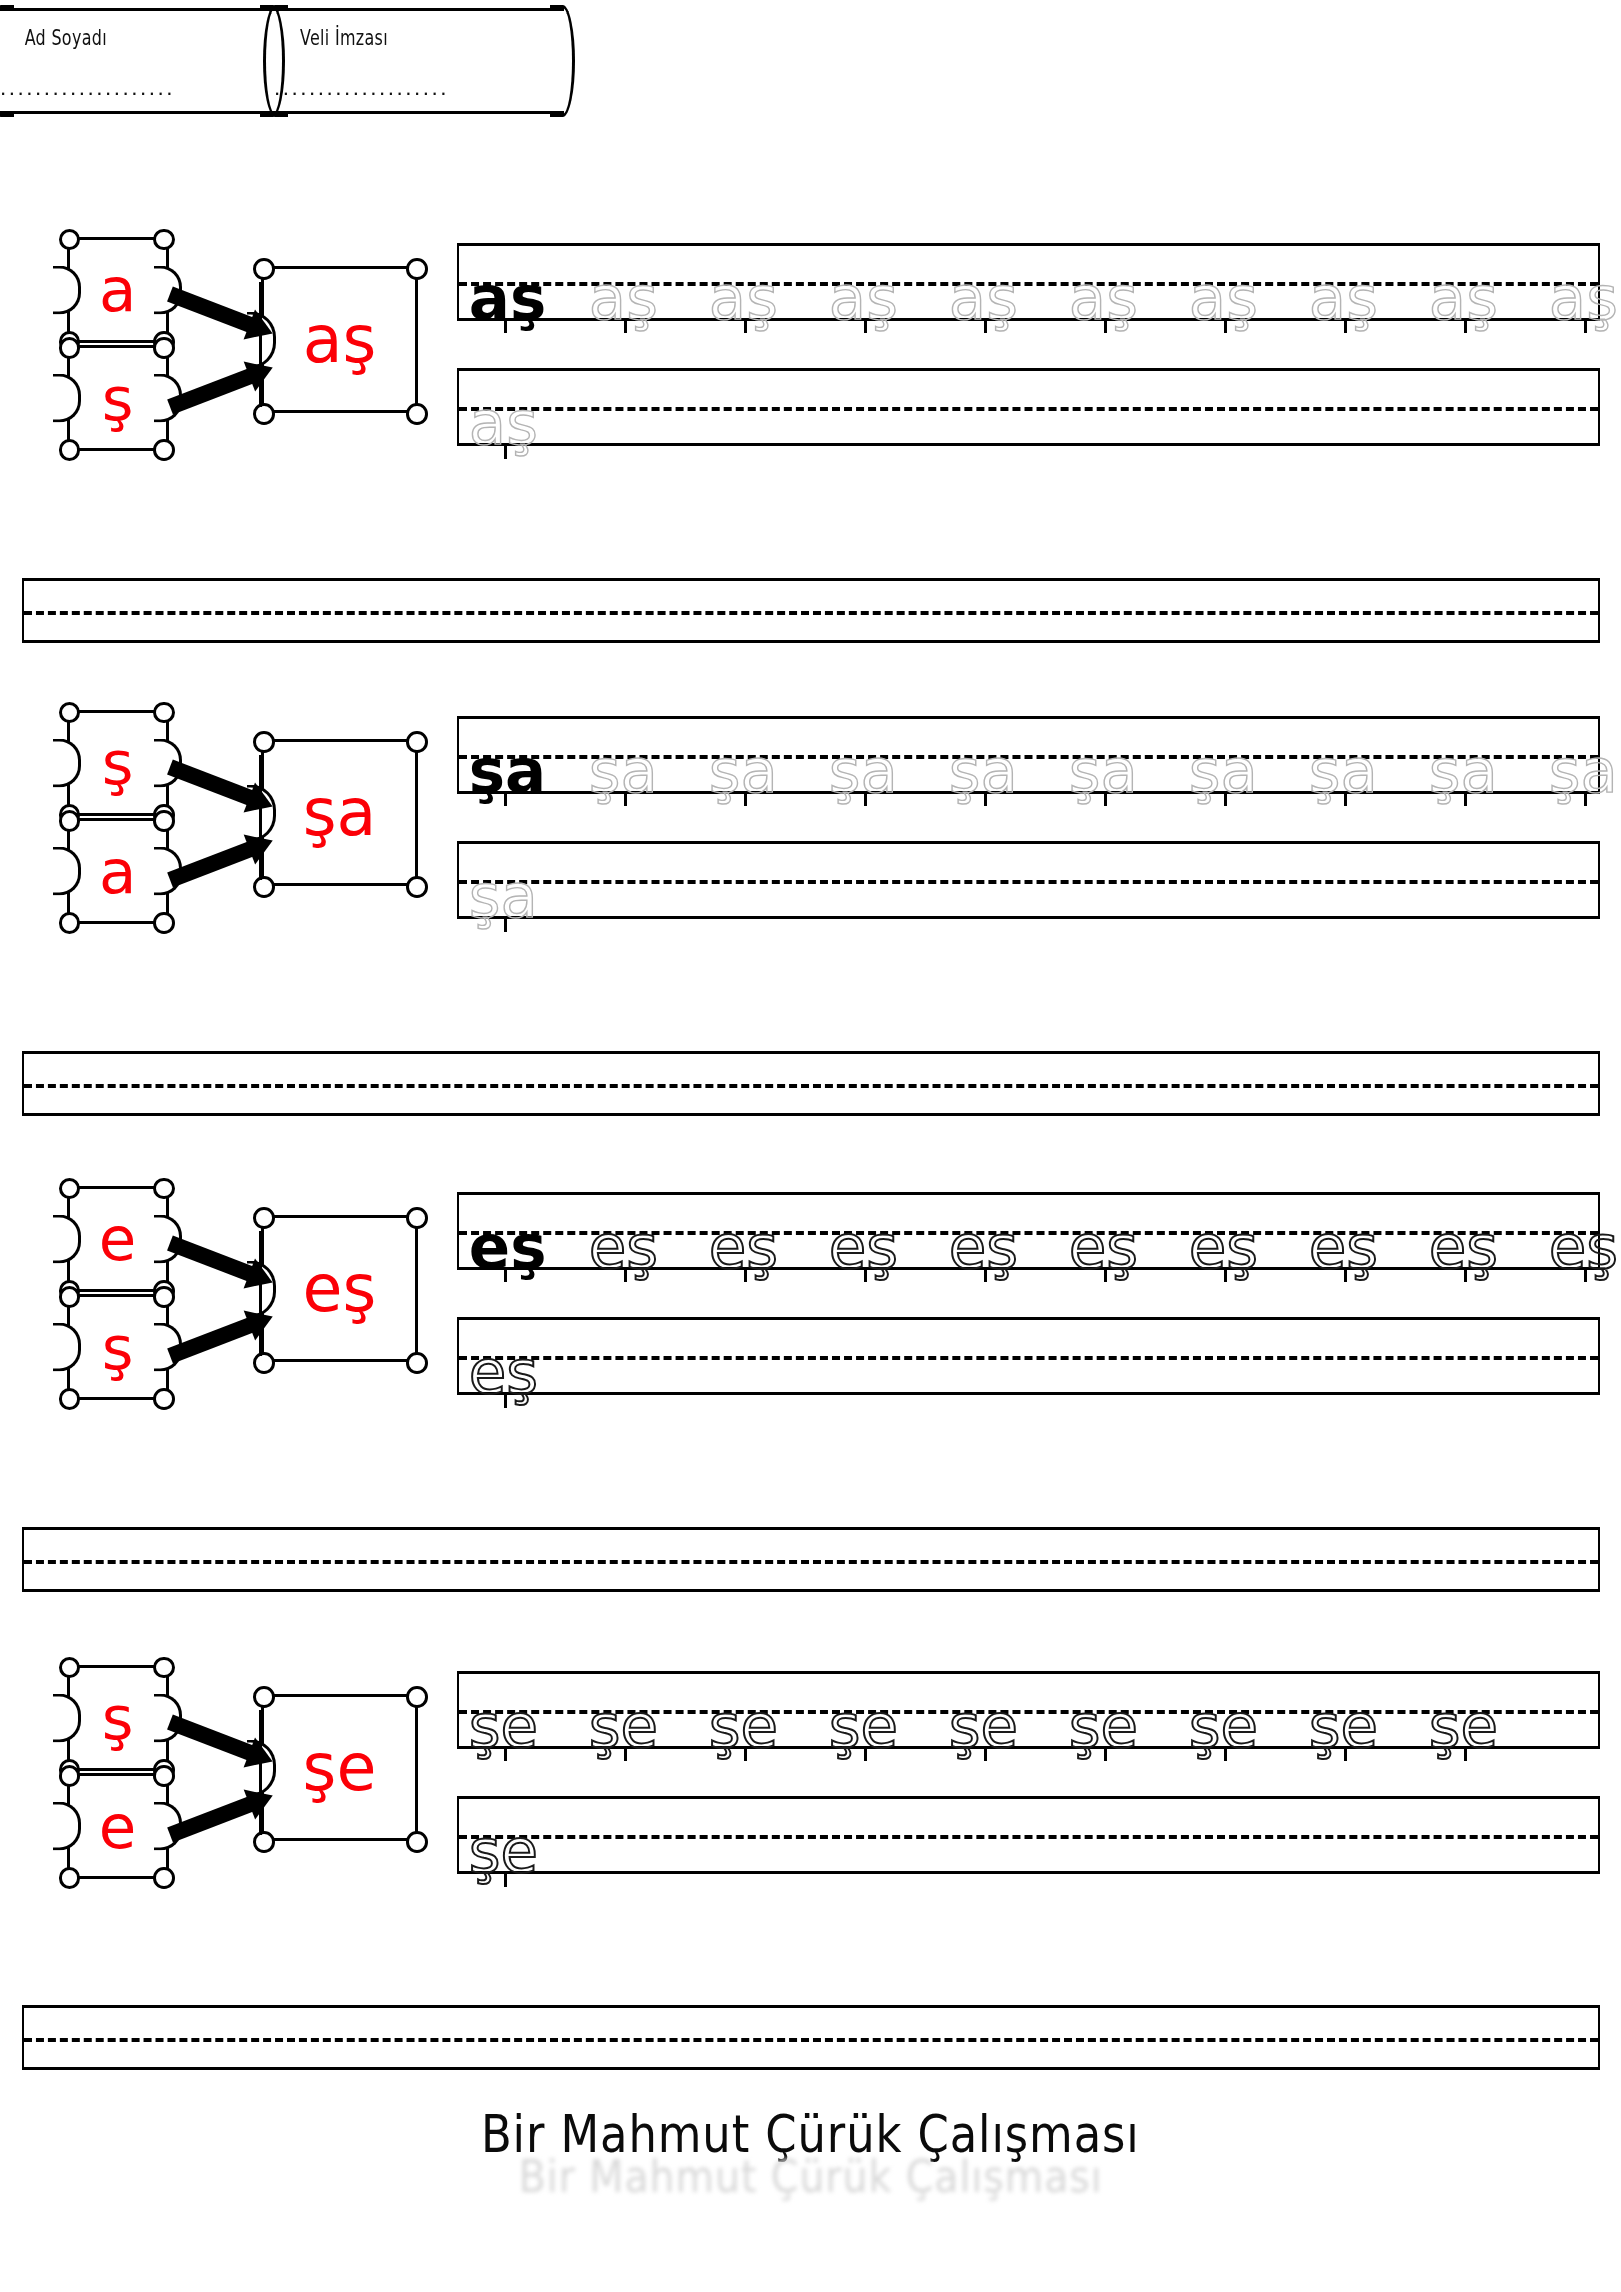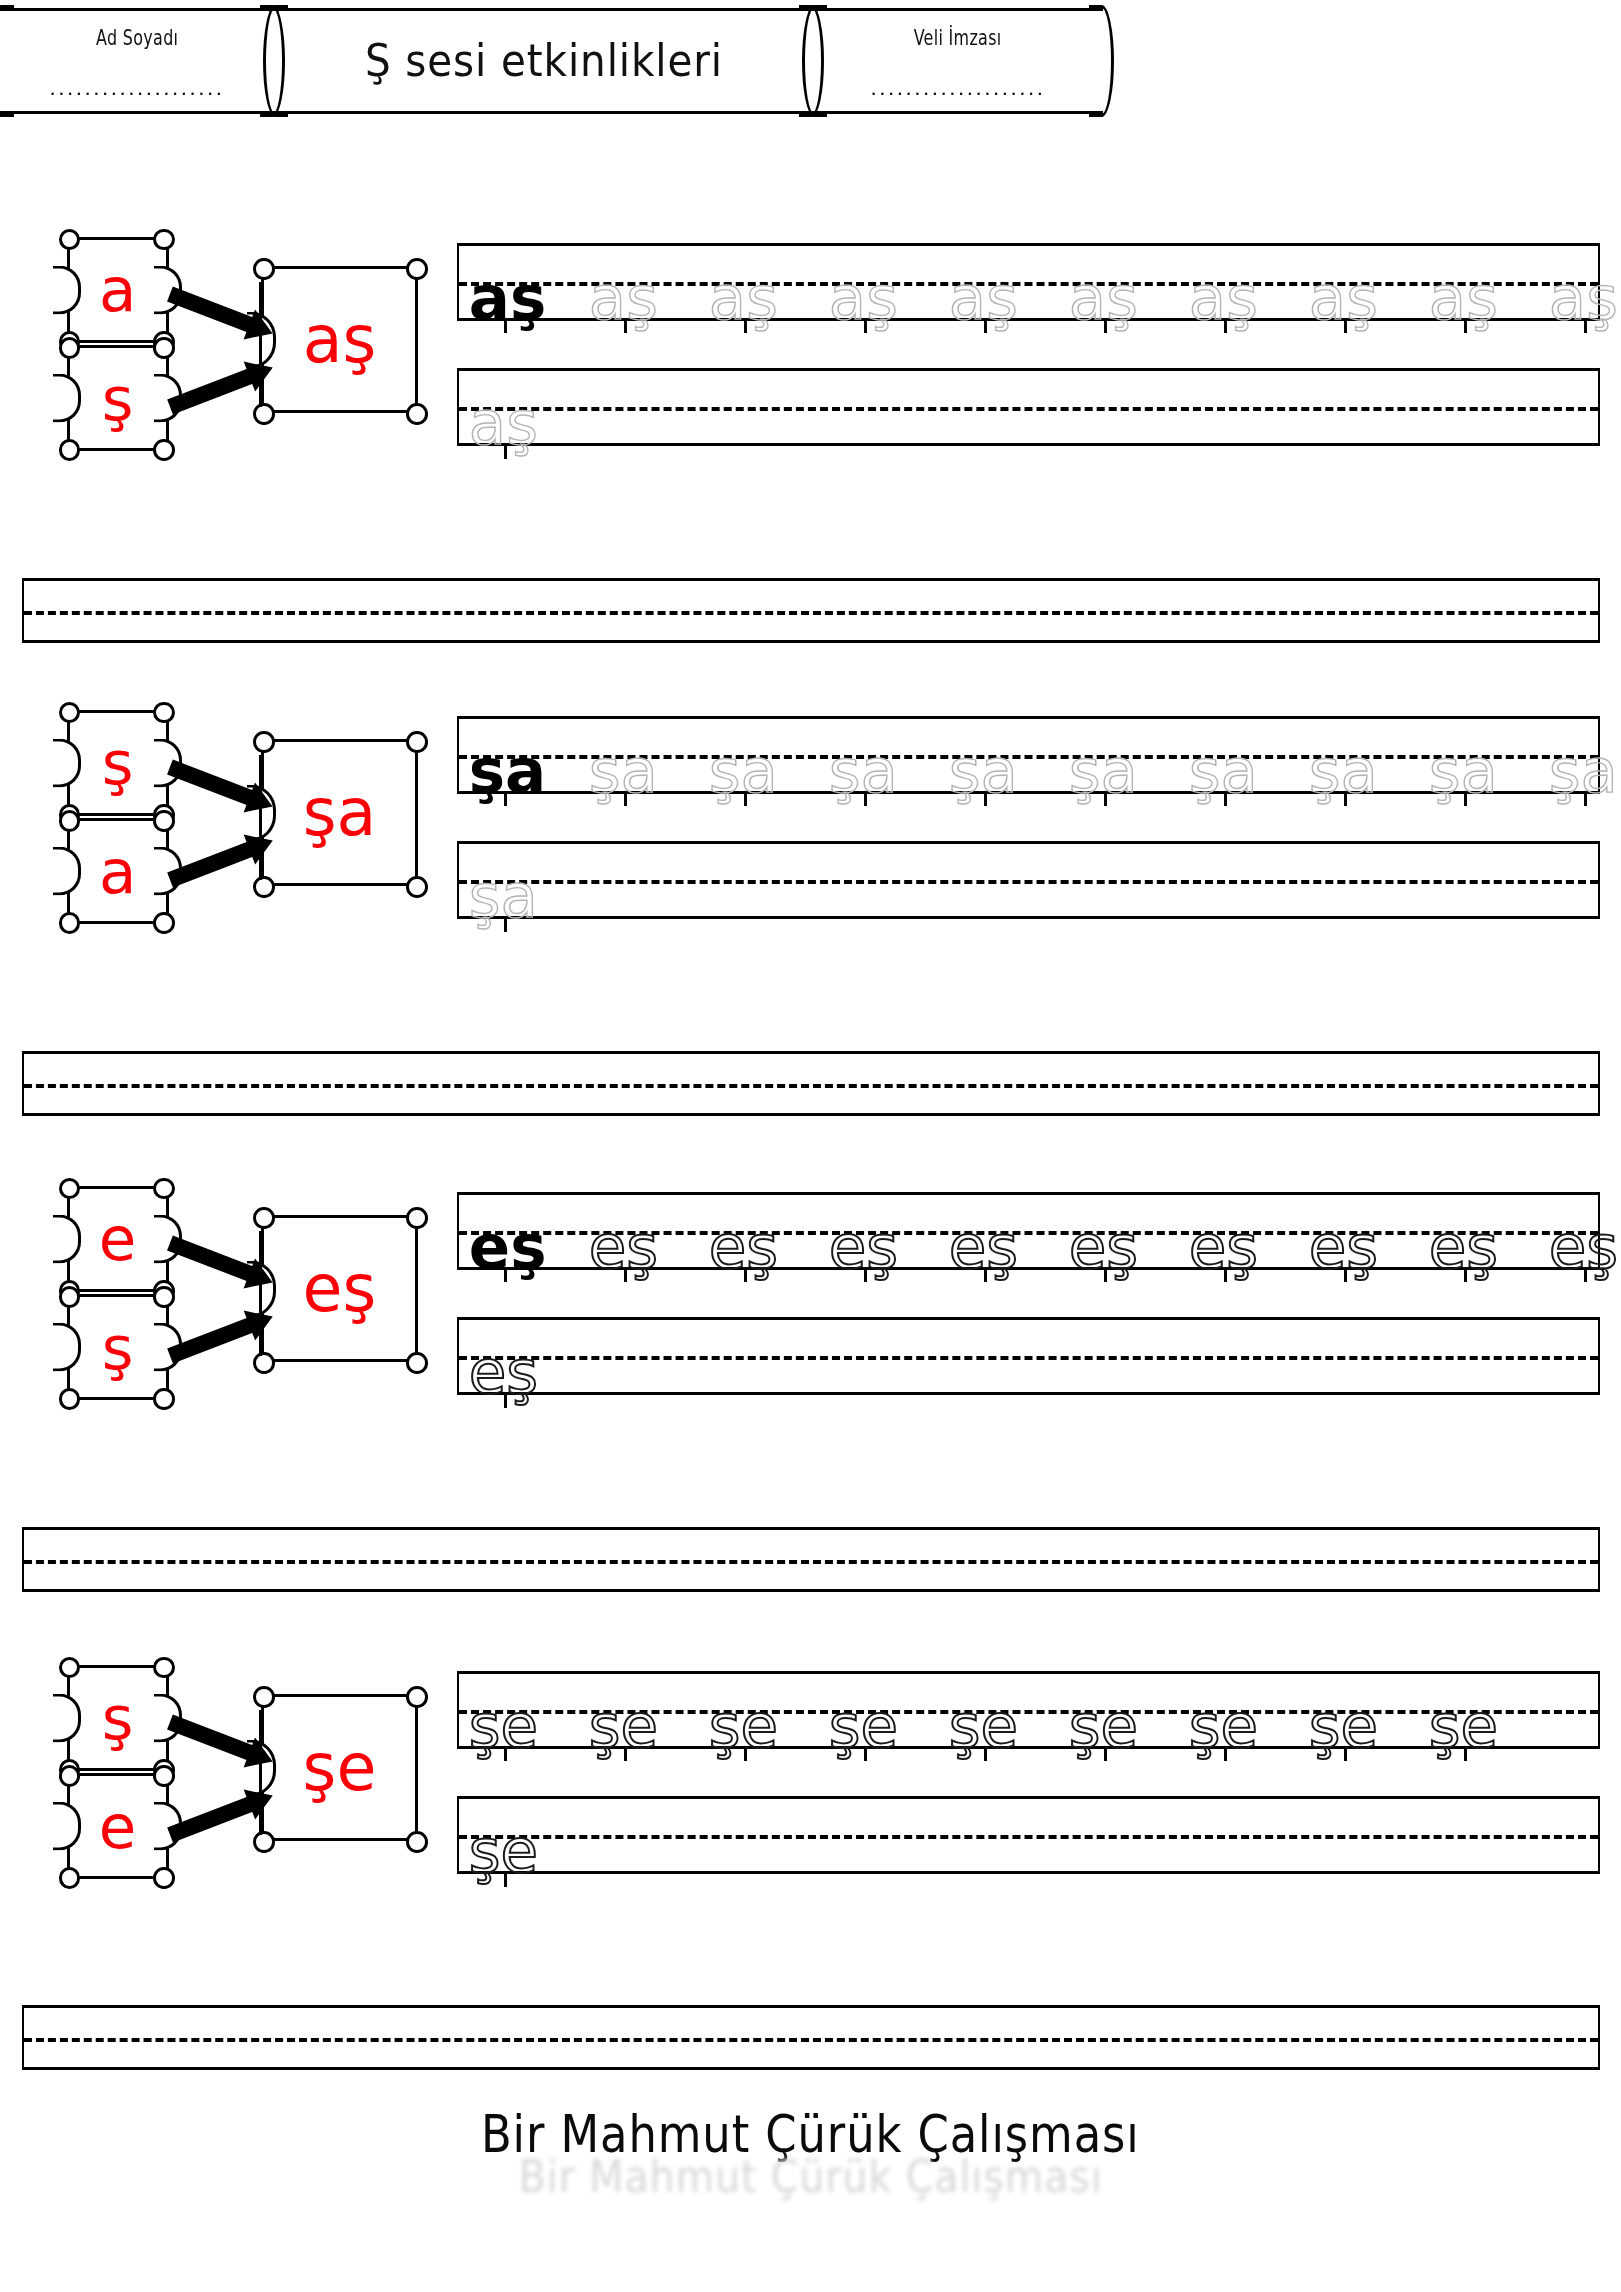--- a/index.html
+++ b/index.html
@@ -28,21 +28,20 @@
     height: 106px;
     display: flex;
     align-items: stretch;
   }
 
   .hdr-cell {
     position: relative;
     height: 106px;
     display: flex;
     flex-direction: column;
-    align-items: center;
     justify-content: center;
     gap: 24px;
   }
 
   
   .hdr-frame {
     position: absolute;
     inset: 0;
     border-top: 3.9px solid #000;
     border-bottom: 3.9px solid #000;
@@ -338,24 +337,20 @@
 <div class="page">
 
   <div class="header">
 
     <div class="hdr-cell c-name">
       <div class="hdr-frame"></div>
       <div class="hdr-small">Ad Soyadı</div>
       <div class="hdr-dots">....................</div>
     </div>
 
-    <div class="hdr-cell c-title">
-      <div class="hdr-frame"></div>
-      <div class="hdr-big">Ş sesi etkinlikleri</div>
-    </div>
 
 
     <div class="hdr-cell c-sign">
       <div class="hdr-frame"></div>
       <div class="hdr-small">Veli İmzası</div>
       <div class="hdr-dots">....................</div>
     </div>
 
   </div>
 

